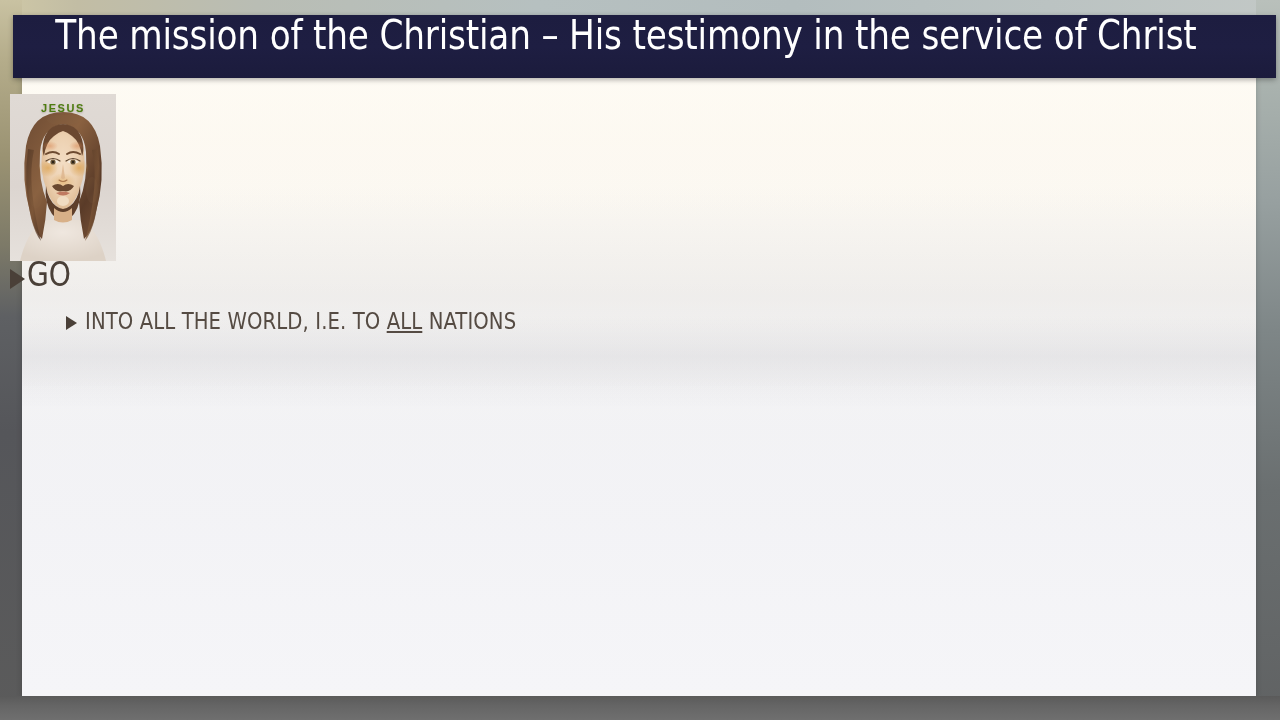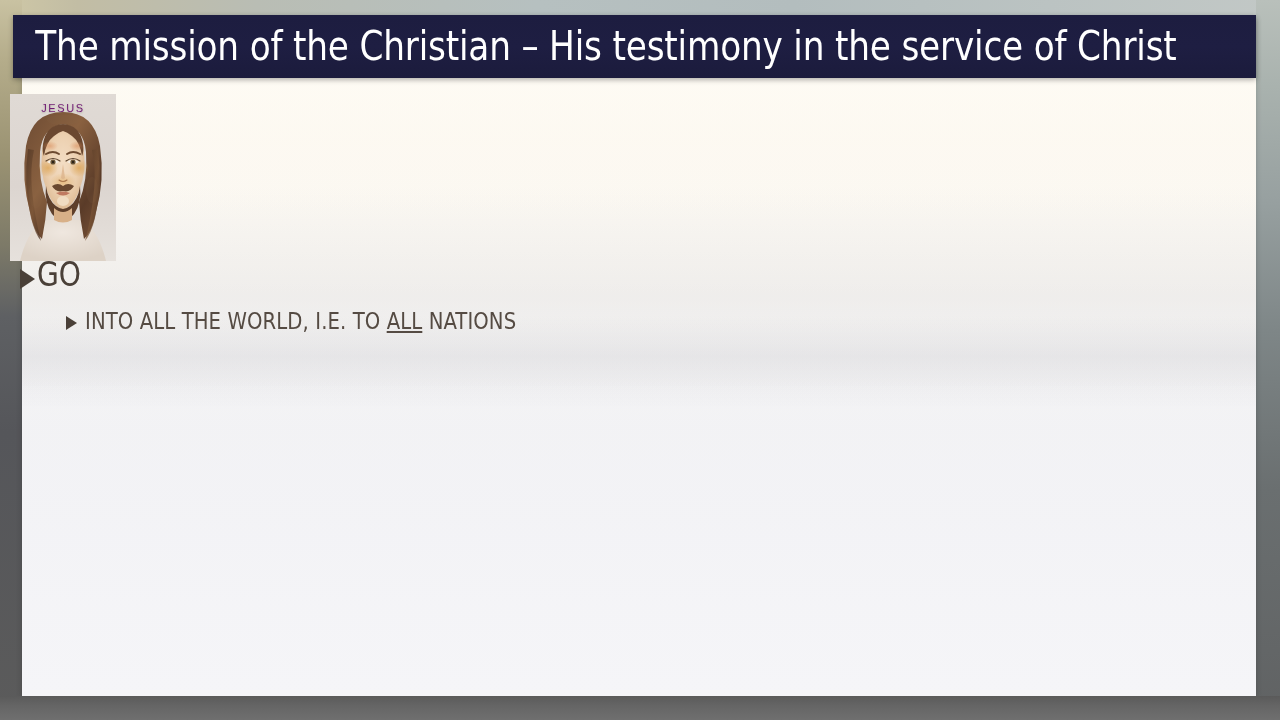--- a/index.html
+++ b/index.html
@@ -113,22 +113,22 @@
   }
 
   
   #title-bar {
     position: absolute;
     left: 13px; top: 15px;
     width: 1243px; height: 63px;
     background: linear-gradient(180deg, #1d1d40 0%, #1e1e42 50%, #1b1b3c 100%);
     box-shadow: 0 2px 5px rgba(0,0,0,0.30);
     display: flex;
-    align-items: center;
     z-index: 20;
+    padding-left: 20px;
   }
   #title-text {
     color: #ffffff;
     font-family: "DejaVu Sans Condensed", "Liberation Sans Narrow", "Liberation Sans", sans-serif;
     font-size: 41px;
     font-weight: 400;
     letter-spacing: -0.2px;
     line-height: 1;
     padding-left: 24px;
     white-space: nowrap;
@@ -143,40 +143,40 @@
     width: 106px; height: 167px;
     overflow: hidden;
     background: #ded8d3;
     z-index: 10;
   }
   #jesus-art { position: absolute; inset: 0; }
   #jesus-label {
     position: absolute;
     top: 4px; left: 0; right: 0;
     text-align: center;
-    color: #701a75;
+    color: #4d7c0f;
     font-family: "Liberation Sans", sans-serif;
-    font-weight: normal;
+    font-weight: bold;
     font-size: 16px;
     letter-spacing: 1.6px;
     font-variant: small-caps;
     text-transform: lowercase;
     z-index: 3;
     text-shadow: 0 1px 2px rgba(120,110,100,0.45);
   }
 
   
   #bullets {
     position: absolute;
     left: 10px; top: 258px;
     width: 1100px;
     z-index: 12;
   }
   .bullet-row { display: flex; align-items: baseline; }
-  #bullet-level1 { margin-left: 10px; }
+  #bullet-level1 { }
   #bullet-level2 { margin-left: 56px; margin-top: 19px; }
 
   .tri {
     display: inline-block;
     width: 0; height: 0;
     border-style: solid;
     flex: 0 0 auto;
   }
   #tri-1 {
     border-width: 10px 0 10px 15px;

